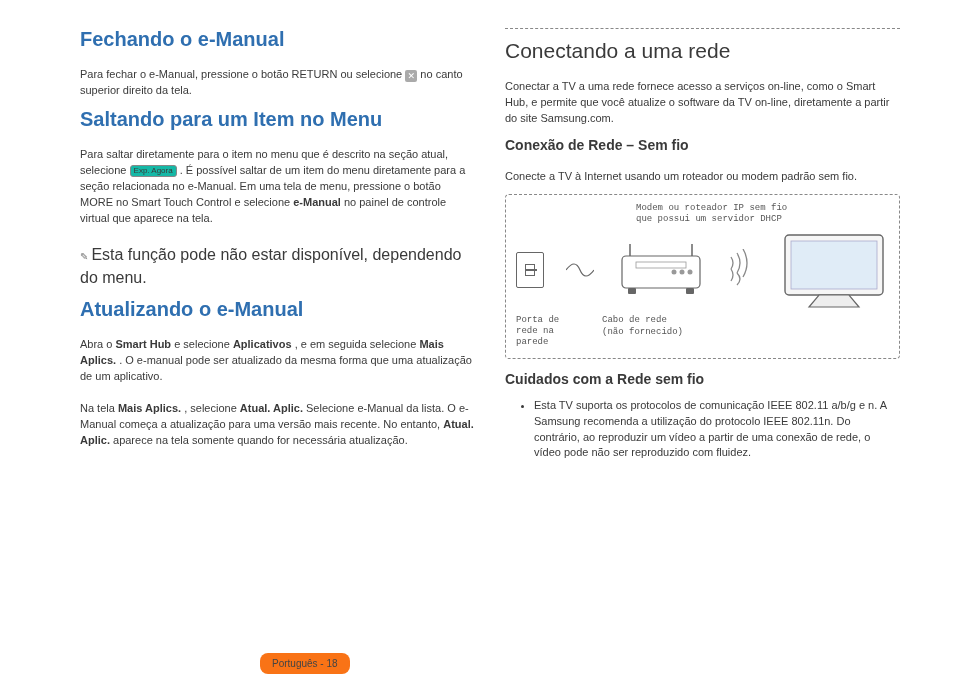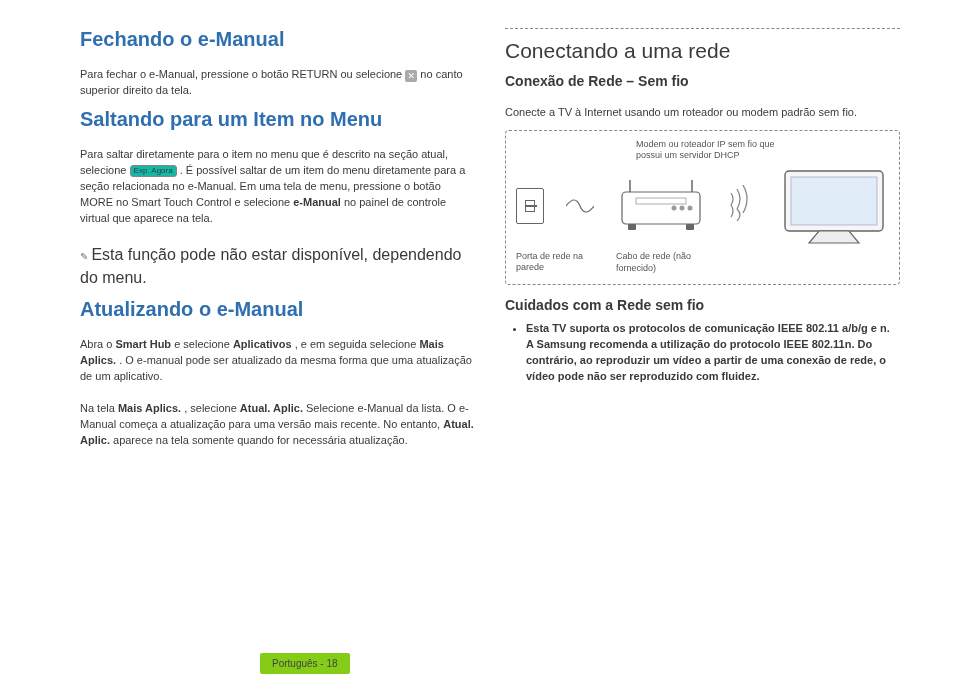--- a/index.html
+++ b/index.html
@@ -81,26 +81,27 @@
   }
   .b { font-weight: bold; }
   
   .diagram-box {
     border: 1px dashed #888;
     border-radius: 4px;
     padding: 8px 10px 10px 10px;
     margin: 2px 0 12px 0;
     font-size: 9px;
     color: #555;
+    font-family: Liberation Mono, monospace;
   }
   .diag-row {
     display: flex;
     align-items: center;
     justify-content: space-between;
-    gap: 20px;
+    gap: 6px;
   }
   .wallport {
     display: flex; flex-direction: column; align-items: center;
   }
   .wallport .plate {
     width: 28px; height: 36px; border: 1.5px solid #666; border-radius: 2px;
     display: flex; align-items: center; justify-content: center;
   }
   .jack {
     width: 10px; height: 12px; border: 1.5px solid #666;
@@ -139,30 +140,30 @@
     font-size: 9px; color: #555;
     line-height: 1.25;
     margin-top: 4px;
     text-align: left;
   }
   .port-label {
     font-size: 9px; color: #555; line-height: 1.2;
     margin-top: 4px;
   }
   ul.bulleted {
-    margin: 3px; padding: 0 0 0 18px;
-    font-size: 11px; line-height: 1.45; font-weight: bold;
+    margin: 11px; padding: 0 0 0 18px;
+    font-size: 11px; line-height: 1.45;
   }
   ul.bulleted li { margin-bottom: 6px; }
   
   .footer-pill {
     position: absolute;
     left: 260px; bottom: 18px;
-    background: #84cc16;
-    border-radius: 2px;
+    background: #f97316;
+    border-radius: 8px;
     font-size: 10px;
     color: #444;
     padding: 5px 12px;
   }
   .modem-col { display: flex; flex-direction: column; align-items: center; }
 </style>
 </head>
 <body>
 
 <div class="page">
@@ -203,20 +204,21 @@
         <span class="b">Atual. Aplic.</span>
         <span> Selecione e-Manual da lista. O e-Manual começa a atualização para uma versão mais recente. No entanto, </span>
         <span class="b">Atual. Aplic.</span>
         <span> aparece na tela somente quando for necessária atualização.</span>
       </p>
     </div>
 
     <div class="col">
       <hr class="divider">
       <h1 class="big">Conectando a uma rede</h1>
+      <p>Conectar a TV a uma rede fornece acesso a serviços on-line, como o Smart Hub, e permite que você atualize o software da TV on-line, diretamente a partir do site Samsung.com.</p>
 
       <h2>Conexão de Rede – Sem fio</h2>
       <p>Conecte a TV à Internet usando um roteador ou modem padrão sem fio.</p>
 
       <div class="diagram-box">
         <span class="label-top" style="margin-left:120px; width:160px;">Modem ou roteador IP sem fio que possui um servidor DHCP</span>
         <div class="diag-row">
           <div class="wallport">
             <div class="plate">
               <div class="jack"></div>

